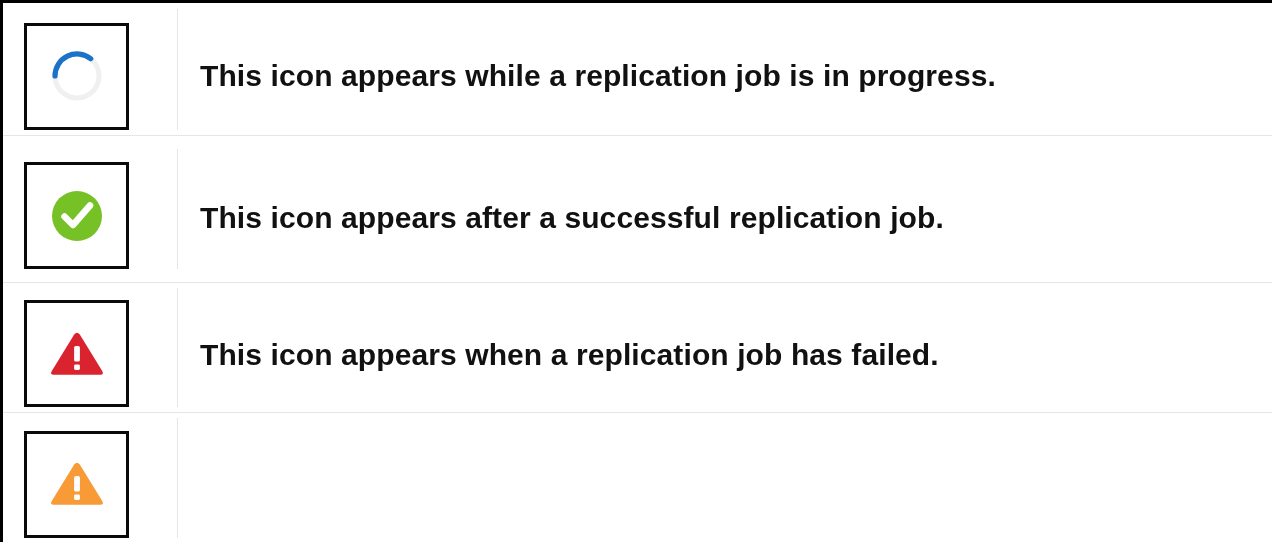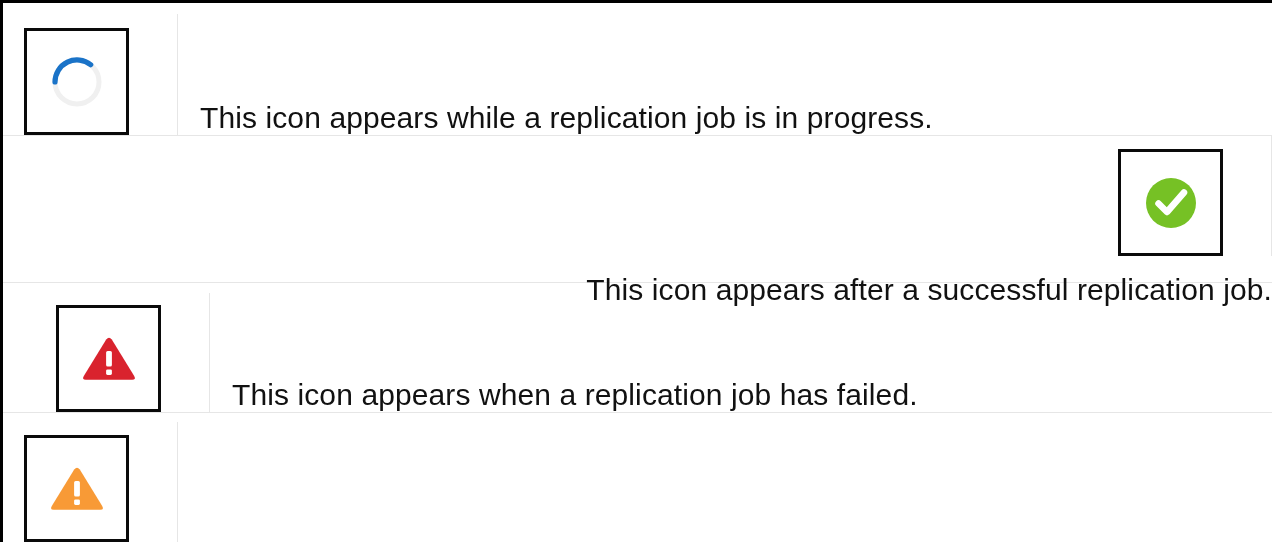--- a/index.html
+++ b/index.html
@@ -22,28 +22,29 @@
     height: 542px;
     box-sizing: border-box;
     border-top: 3px solid #000000;
     border-left: 3px solid #000000;
     border-bottom: 3px solid #000000;
     background: #ffffff;
   }
 
   .legend-row {
     display: flex;
-    align-items: flex-end;
+    align-items: center;
     box-sizing: border-box;
     border-bottom: 1px solid #e6e6e6;
     background: #ffffff;
+    font-weight: bold;
   }
   .legend-row.r1 { height: 133px; }
-  .legend-row.r2 { height: 147px; flex-direction: column; }
-  .legend-row.r3 { height: 130px; padding-left: 32px; }
+  .legend-row.r2 { height: 147px; }
+  .legend-row.r3 { height: 130px; }
   .legend-row.r4 { height: 129px; border-bottom: none; }
 
   .icon-cell {
     width: 175px;
     min-width: 175px;
     box-sizing: border-box;
     border-right: 1px solid #e6e6e6;
     display: flex;
     align-items: flex-start;
     justify-content: flex-start;

